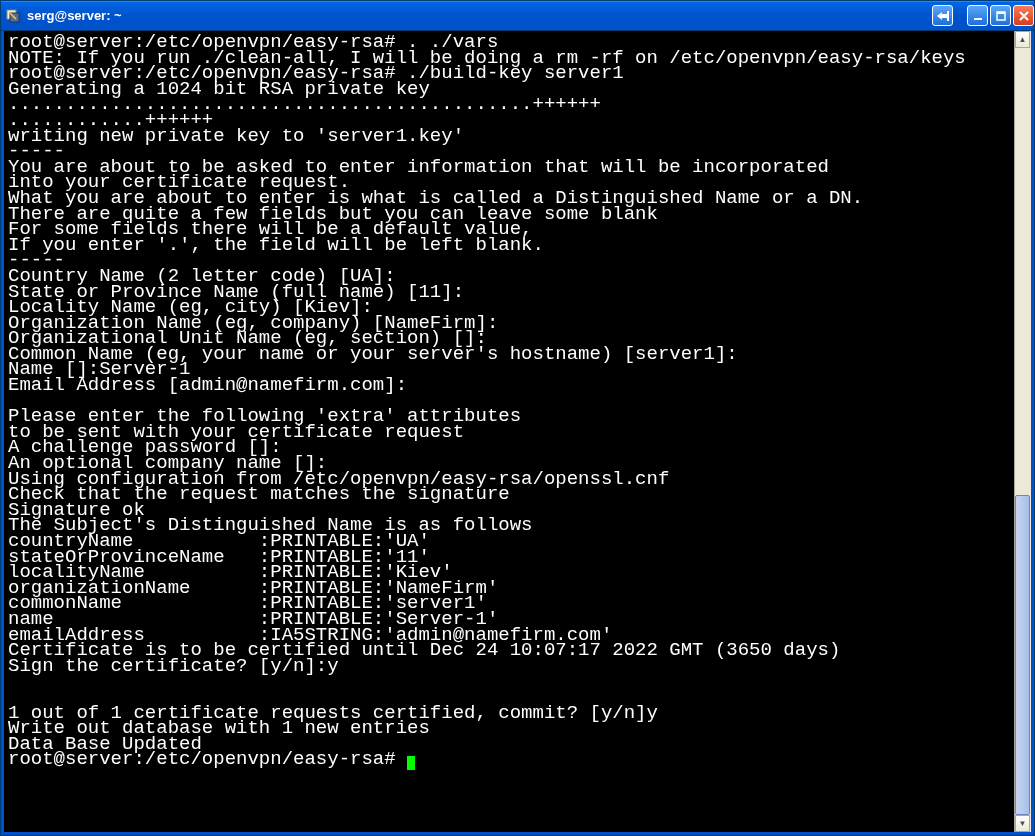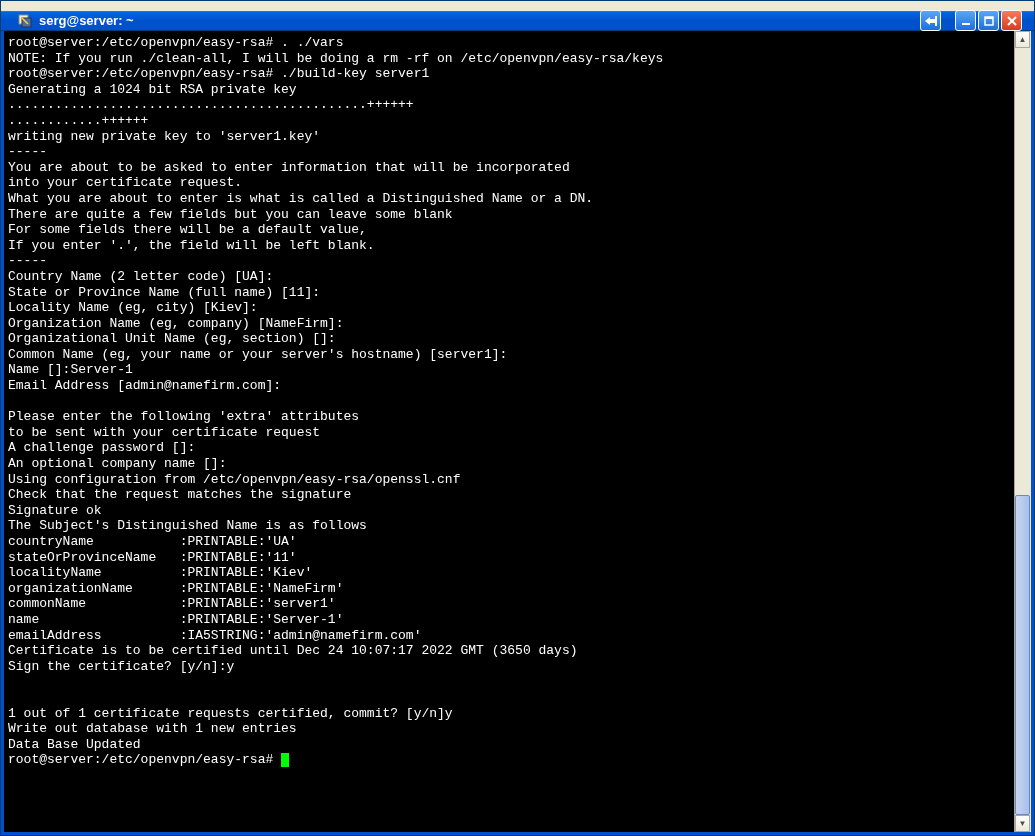--- a/index.html
+++ b/index.html
@@ -12,30 +12,29 @@
     }
     .window {
       width: 1035px;
       height: 836px;
       background: #ece9d8;
       border: 1px solid #003c74;
       display: flex;
       flex-direction: column;
     }
     .titlebar {
-      height: 20px;
+      height: 30px;
       background: linear-gradient(to bottom, #3b9cff 0%, #0066e5 4%, #0052cc 50%, #0052cc 100%);
       display: flex;
       align-items: center;
-      padding: 0 12px;
+      padding: 0 0;
       color: #fff;
       font-weight: bold;
       font-size: 13px;
       border-bottom: 1px solid #003c74;
-      margin-top: 10px;
     }
     .title-icon {
       width: 16px;
       height: 16px;
       margin-right: 6px;
       margin-left: 4px;
       display: flex;
       align-items: center;
       justify-content: center;
     }
@@ -81,21 +80,21 @@
       border-left: 3px solid #0052cc;
       border-right: 3px solid #0052cc;
       border-bottom: 3px solid #0052cc;
       position: relative;
       display: flex;
     }
     .terminal {
       background: #000;
       color: #fff;
       font-family: "Courier New", monospace;
-      font-size: 13px;
+      font-size: 19px;
       line-height: 15.6px;
       padding: 4px 4px;
       white-space: pre;
       flex: 1;
       overflow: hidden;
     }
     .scrollbar {
       width: 17px;
       background: #ece9d8;
       position: relative;

